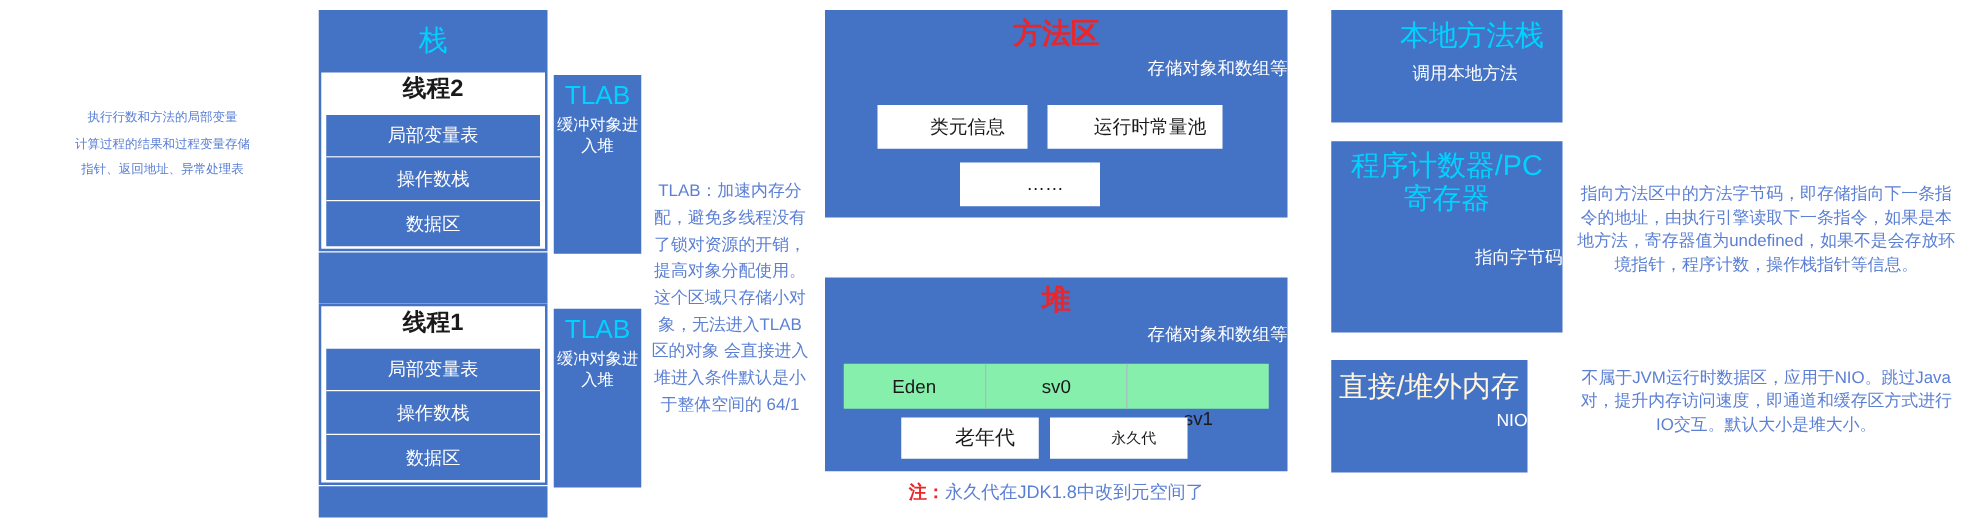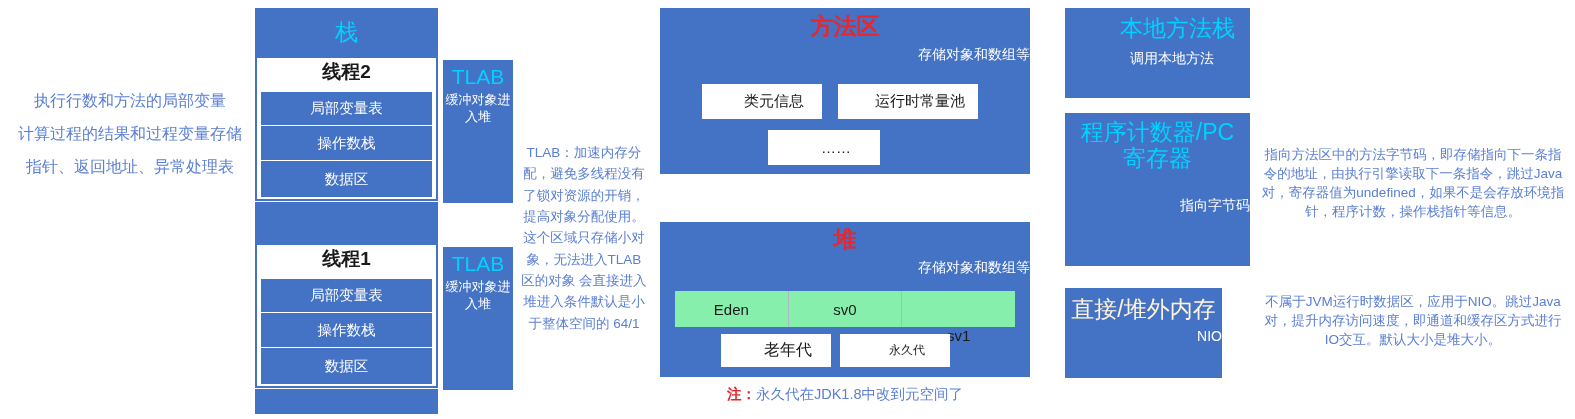--- a/index.html
+++ b/index.html
@@ -47,21 +47,21 @@
   .panel-sub {
     color: #ffffff;
     font-size: 14px;
     text-align: right;
     line-height: 1.35;
   }
 
   
   .note {
     color: #5B7FD4;
-    font-size: 16px;
+    font-size: 10px;
     line-height: 2.05;
     text-align: center;
   }
   .note-tight {
     color: #5B7FD4;
     font-size: 13.5px;
     line-height: 1.58;
     text-align: center;
   }
   .note-mid {
@@ -228,21 +228,21 @@
   <div class="abs blue" style="left:1065px; top:8px; width:185px; height:90px;">
     <div class="panel-title-cyan" style="margin-top:7px;padding-left:40px;">本地方法栈</div>
     <div class="panel-sub" style="margin-top:8px; padding:0 36px;">调用本地方法</div>
   </div>
 
   <div class="abs blue" style="left:1065px; top:113px; width:185px; height:153px;">
     <div class="panel-title-cyan" style="margin-top:6px; padding:0 6px;">程序计数器/PC寄存器</div>
     <div class="panel-sub" style="margin-top:24px;">指向字节码</div>
   </div>
 
-  <div class="abs note-mid" style="left:1258px; top:145px; width:310px;">指向方法区中的方法字节码，即存储指向下一条指令的地址，由执行引擎读取下一条指令，跳过Java对，寄存器值为undefined，如果不是会存放环境指针，程序计数，操作栈指针等信息。</div>
+  <div class="abs note-mid" style="left:1258px; top:145px; width:310px;">指向方法区中的方法字节码，即存储指向下一条指令的地址，由执行引擎读取下一条指令，如果是本地方法，寄存器值为undefined，如果不是会存放环境指针，程序计数，操作栈指针等信息。</div>
 
   <div class="abs blue" style="left:1065px; top:288px; width:157px; height:90px;">
     <div class="panel-title-cream" style="margin-top:8px;">直接/堆外内存</div>
     <div class="panel-sub" style="margin-top:5px;">NIO</div>
   </div>
 
   <div class="abs note-mid" style="left:1258px; top:292px; width:310px;">不属于JVM运行时数据区，应用于NIO。跳过Java对，提升内存访问速度，即通道和缓存区方式进行IO交互。默认大小是堆大小。</div>
 
 </div>
 

